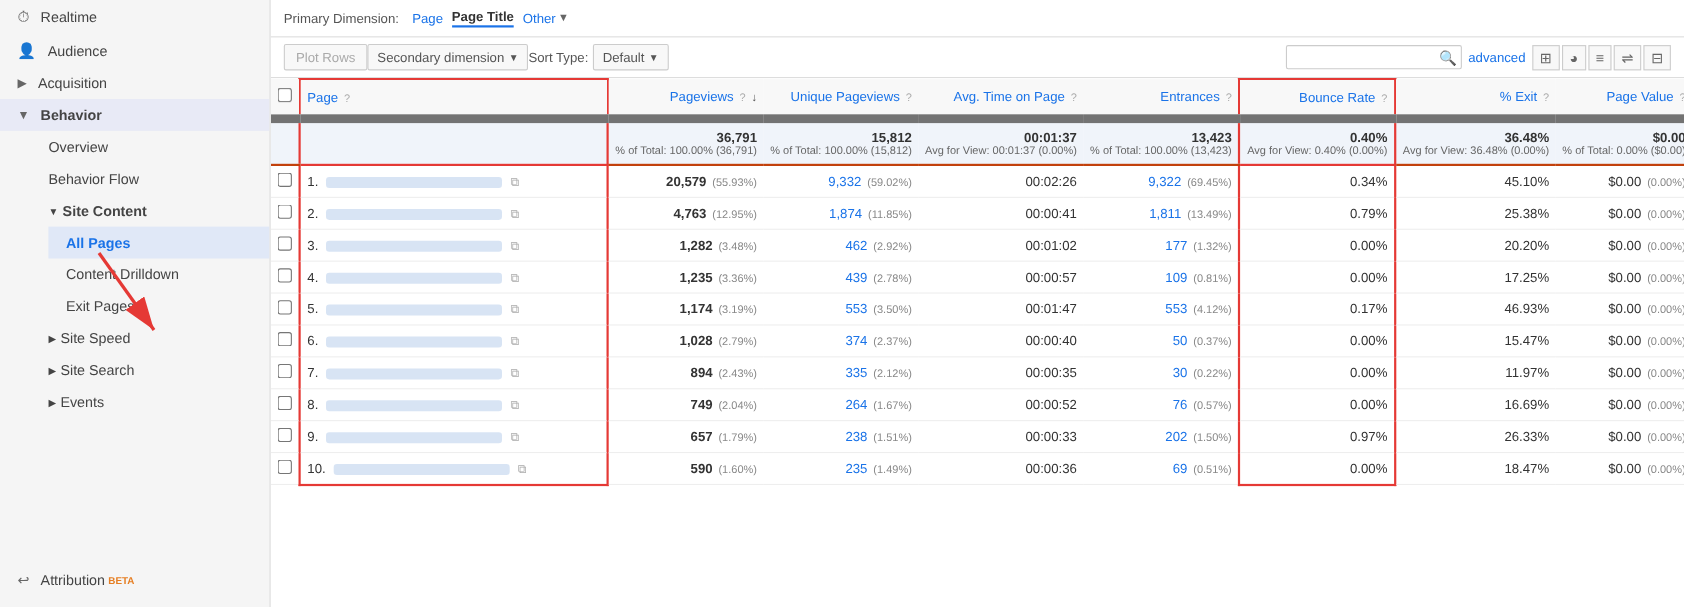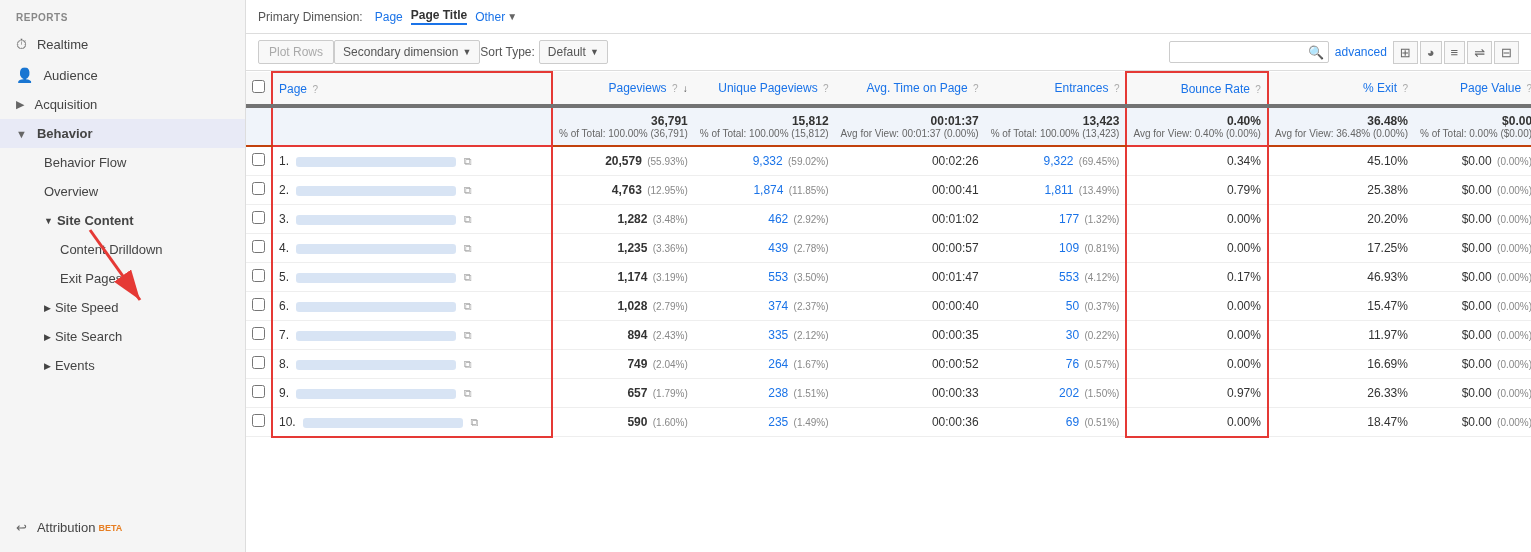--- a/index.html
+++ b/index.html
@@ -135,21 +135,21 @@
       flex: 1;
       overflow: auto;
     }
     table {
       width: 100%;
       border-collapse: collapse;
       font-size: 12px;
     }
     th {
       background: #f8f8f8;
-      border-bottom: 4px solid #737373;
+      border-bottom: 8px solid #737373;
       padding: 8px 6px;
       text-align: right;
       white-space: nowrap;
       position: sticky;
       top: 0;
       z-index: 2;
       font-weight: normal;
       color: #444;
     }
     th.left { text-align: left; }
@@ -203,21 +203,20 @@
     tr:last-child td.col-page { border-bottom: 2px solid #e53935; }
     tr:last-child td.col-bounce { border-bottom: 2px solid #e53935; }
 
     .checkbox-col { width: 24px; text-align: center; }
     input[type="checkbox"] { cursor: pointer; }
   </style>
 </head>
 <body>
 
 <div id="sidebar">
-  <div class="sidebar-reports-label">REPORTS</div>
 
   <div class="sidebar-item">
     <span class="icon">⏱</span>
     <span>Realtime</span>
   </div>
 
   <div class="sidebar-item">
     <span class="icon">👤</span>
     <span>Audience</span>
   </div>
@@ -227,32 +226,35 @@
     <span>Acquisition</span>
   </div>
 
   <div class="sidebar-item" style="background:#e8eaf6; font-weight:bold;">
     <span class="icon" style="font-size:11px">▼</span>
     <span>Behavior</span>
   </div>
 
   <div style="padding-left: 28px;">
     <div class="sidebar-item">
+      <span>Overview</span>
+    </div>
+    <div class="sidebar-item">
       <span>Behavior Flow</span>
-    </div>
-    <div class="sidebar-item">
-      <span>Overview</span>
     </div>
 
     <div class="sidebar-item" style="font-weight:bold;">
       <span style="font-size:9px; margin-right:4px;">▼</span>
       <span>Site Content</span>
     </div>
 
     <div style="padding-left: 16px;">
+      <div class="sidebar-item active">
+        <span>All Pages</span>
+      </div>
       <div class="sidebar-item">
         <span>Content Drilldown</span>
       </div>
       <div class="sidebar-item">
         <span>Exit Pages</span>
       </div>
     </div>
 
     <div class="sidebar-item">
       <span style="font-size:9px; margin-right:4px;">▶</span>

